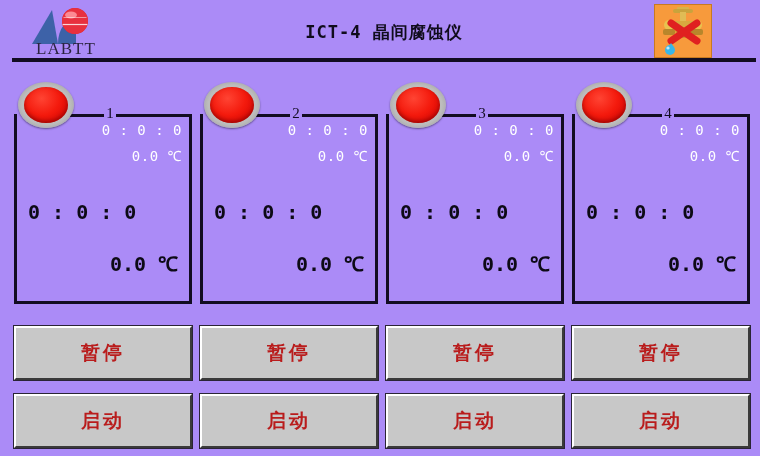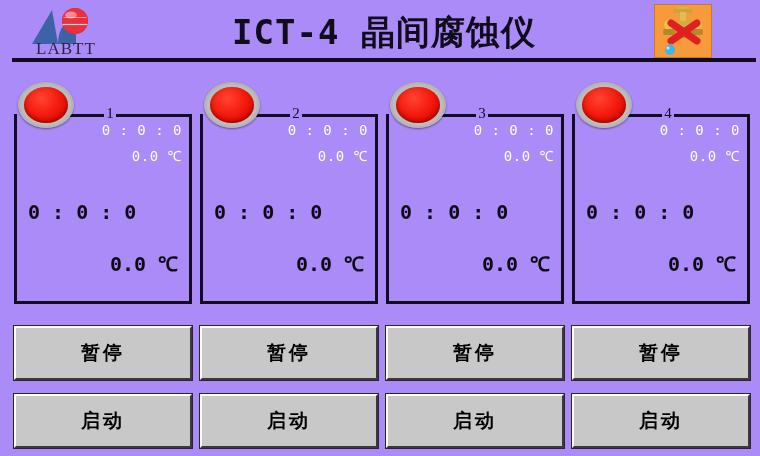--- a/index.html
+++ b/index.html
@@ -48,21 +48,21 @@
     line-height: 17px;
   }
 
   #app-title {
     position: absolute;
     left: 120px; top: 10px;
     width: 520px; height: 44px;
     line-height: 44px;
     text-align: center;
     font-family: "DejaVu Sans Mono", "Liberation Mono", monospace;
-    font-size: 34px;
+    font-size: 17px;
     font-weight: bold;
     color: #100c1c;
     letter-spacing: 1px;
     white-space: nowrap;
   }
 
   #corrosion-icon {
     position: absolute;
     left: 650px; top: 4px;
     width: 58px; height: 54px;
@@ -189,21 +189,21 @@
     box-sizing: border-box;
     background: #c8c8c8;
     border-top: 2px solid #ffffff;
     border-left: 2px solid #ffffff;
     border-right: 2px solid #3a3a3a;
     border-bottom: 2px solid #3a3a3a;
     outline: 1px solid #2a2436;
     font-family: "Liberation Sans", "DejaVu Sans", sans-serif;
     font-size: 19px;
     font-weight: bold;
-    color: #000000;
+    color: #b91c1c;
     line-height: 50px;
     text-align: center;
     letter-spacing: 3px;
     cursor: pointer;
   }
   .btn.pause { top: 326px; }
   .btn.start { top: 394px; }
   .btn.c0 { left: 14px; }
   .btn.c1 { left: 200px; }
   .btn.c2 { left: 386px; }

